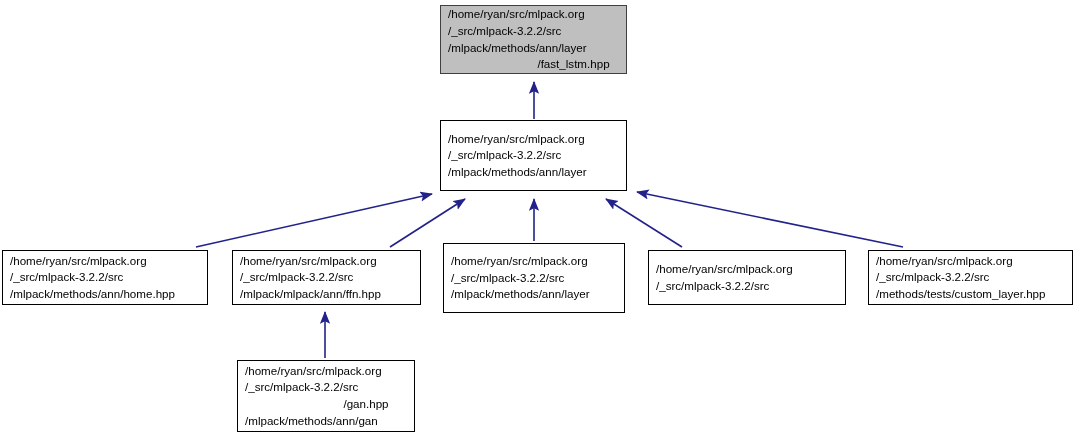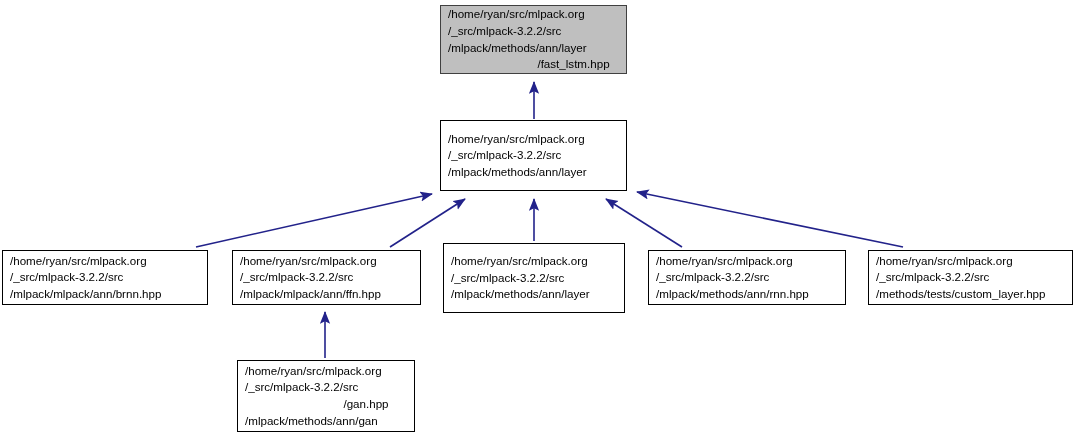--- a/index.html
+++ b/index.html
@@ -111,39 +111,38 @@
 
   <div class="node" style="left:440px; top:120px; width:187px; height:71px;">
     <span class="line left">/home/ryan/src/mlpack.org</span>
     <span class="line left">/_src/mlpack-3.2.2/src</span>
     <span class="line left">/mlpack/methods/ann/layer</span>
   </div>
 
   <div class="node" style="left:2px; top:250px; width:206px; height:55px;">
     <span class="line left">/home/ryan/src/mlpack.org</span>
     <span class="line left">/_src/mlpack-3.2.2/src</span>
-    <span class="line left">/mlpack/mlpack/ann/brnn.hpp</span>
+    <span class="line left">/mlpack/methods/ann/home.hpp</span>
   </div>
 
   <div class="node" style="left:232px; top:250px; width:189px; height:55px;">
     <span class="line left">/home/ryan/src/mlpack.org</span>
     <span class="line left">/_src/mlpack-3.2.2/src</span>
     <span class="line left">/mlpack/mlpack/ann/ffn.hpp</span>
   </div>
 
   <div class="node" style="left:443px; top:243px; width:182px; height:70px;">
     <span class="line left">/home/ryan/src/mlpack.org</span>
     <span class="line left">/_src/mlpack-3.2.2/src</span>
     <span class="line left">/mlpack/methods/ann/layer</span>
   </div>
 
   <div class="node" style="left:648px; top:250px; width:198px; height:55px;">
     <span class="line left">/home/ryan/src/mlpack.org</span>
     <span class="line left">/_src/mlpack-3.2.2/src</span>
-    <span class="line left">/mlpack/methods/ann/rnn.hpp</span>
   </div>
 
   <div class="node" style="left:868px; top:250px; width:205px; height:55px;">
     <span class="line left">/home/ryan/src/mlpack.org</span>
     <span class="line left">/_src/mlpack-3.2.2/src</span>
     <span class="line left">/methods/tests/custom_layer.hpp</span>
   </div>
 
   <div class="node" style="left:237px; top:360px; width:178px; height:72px;">
     <span class="line left">/home/ryan/src/mlpack.org</span>

